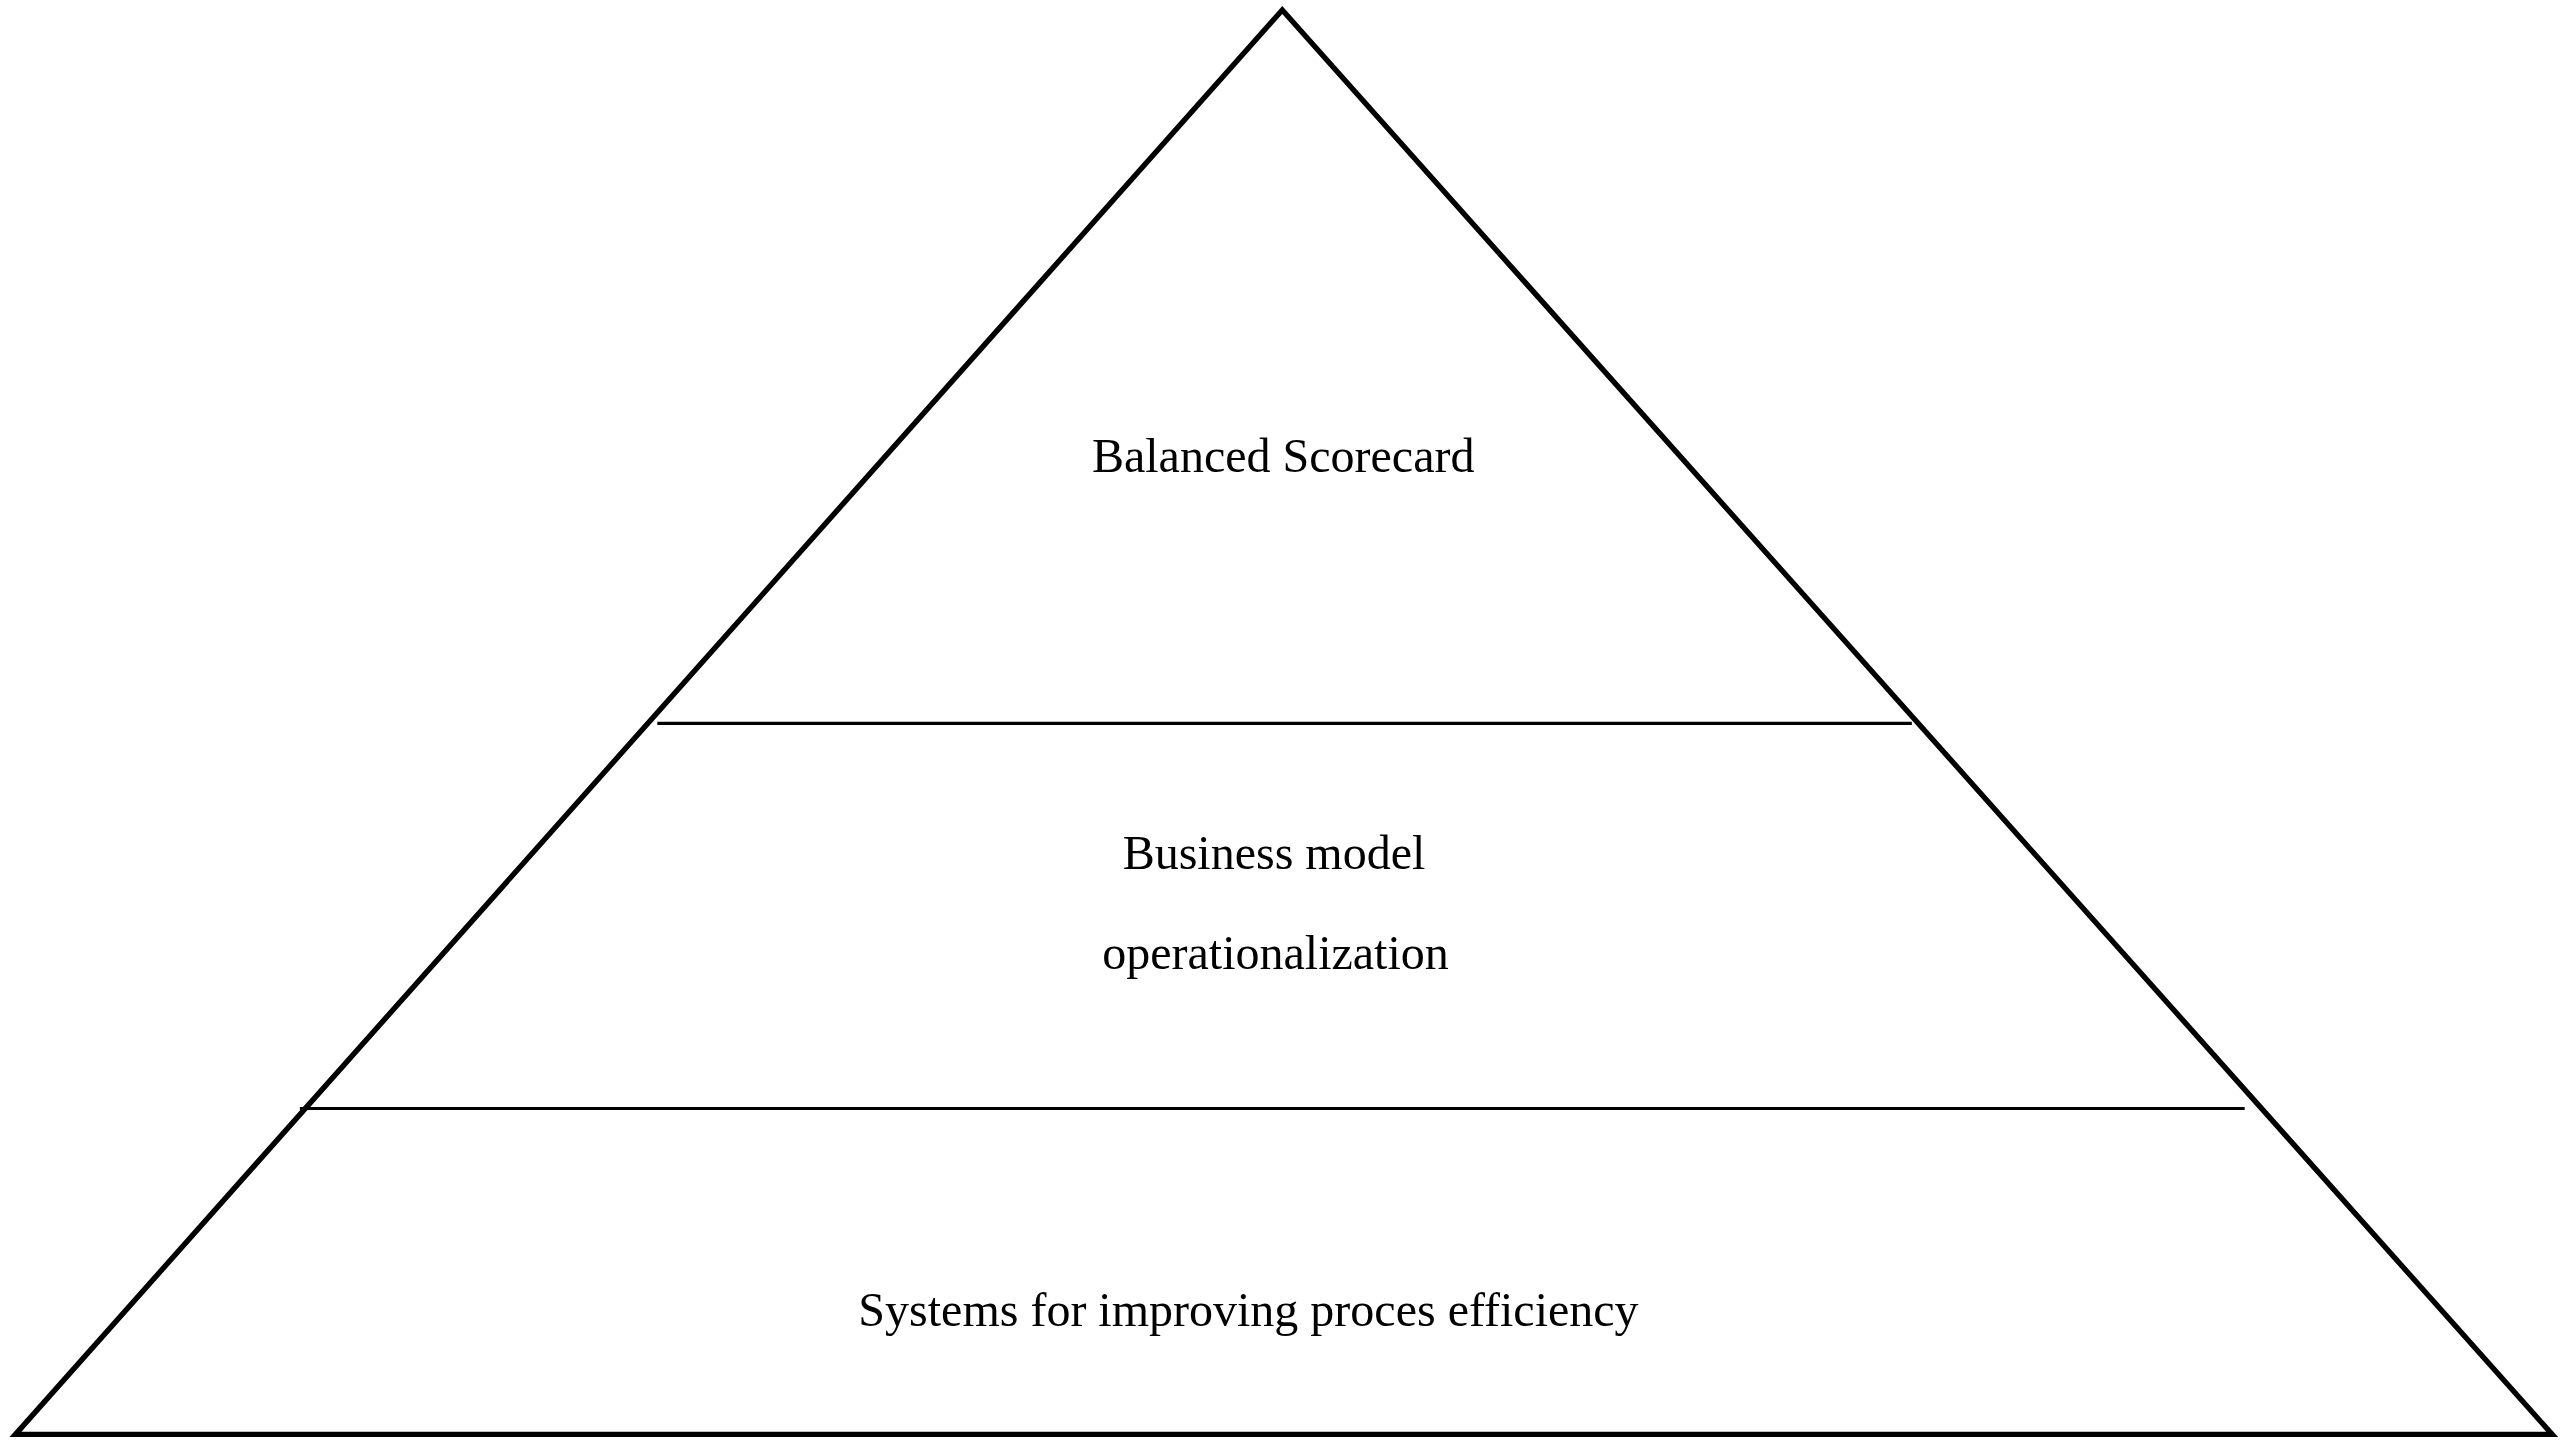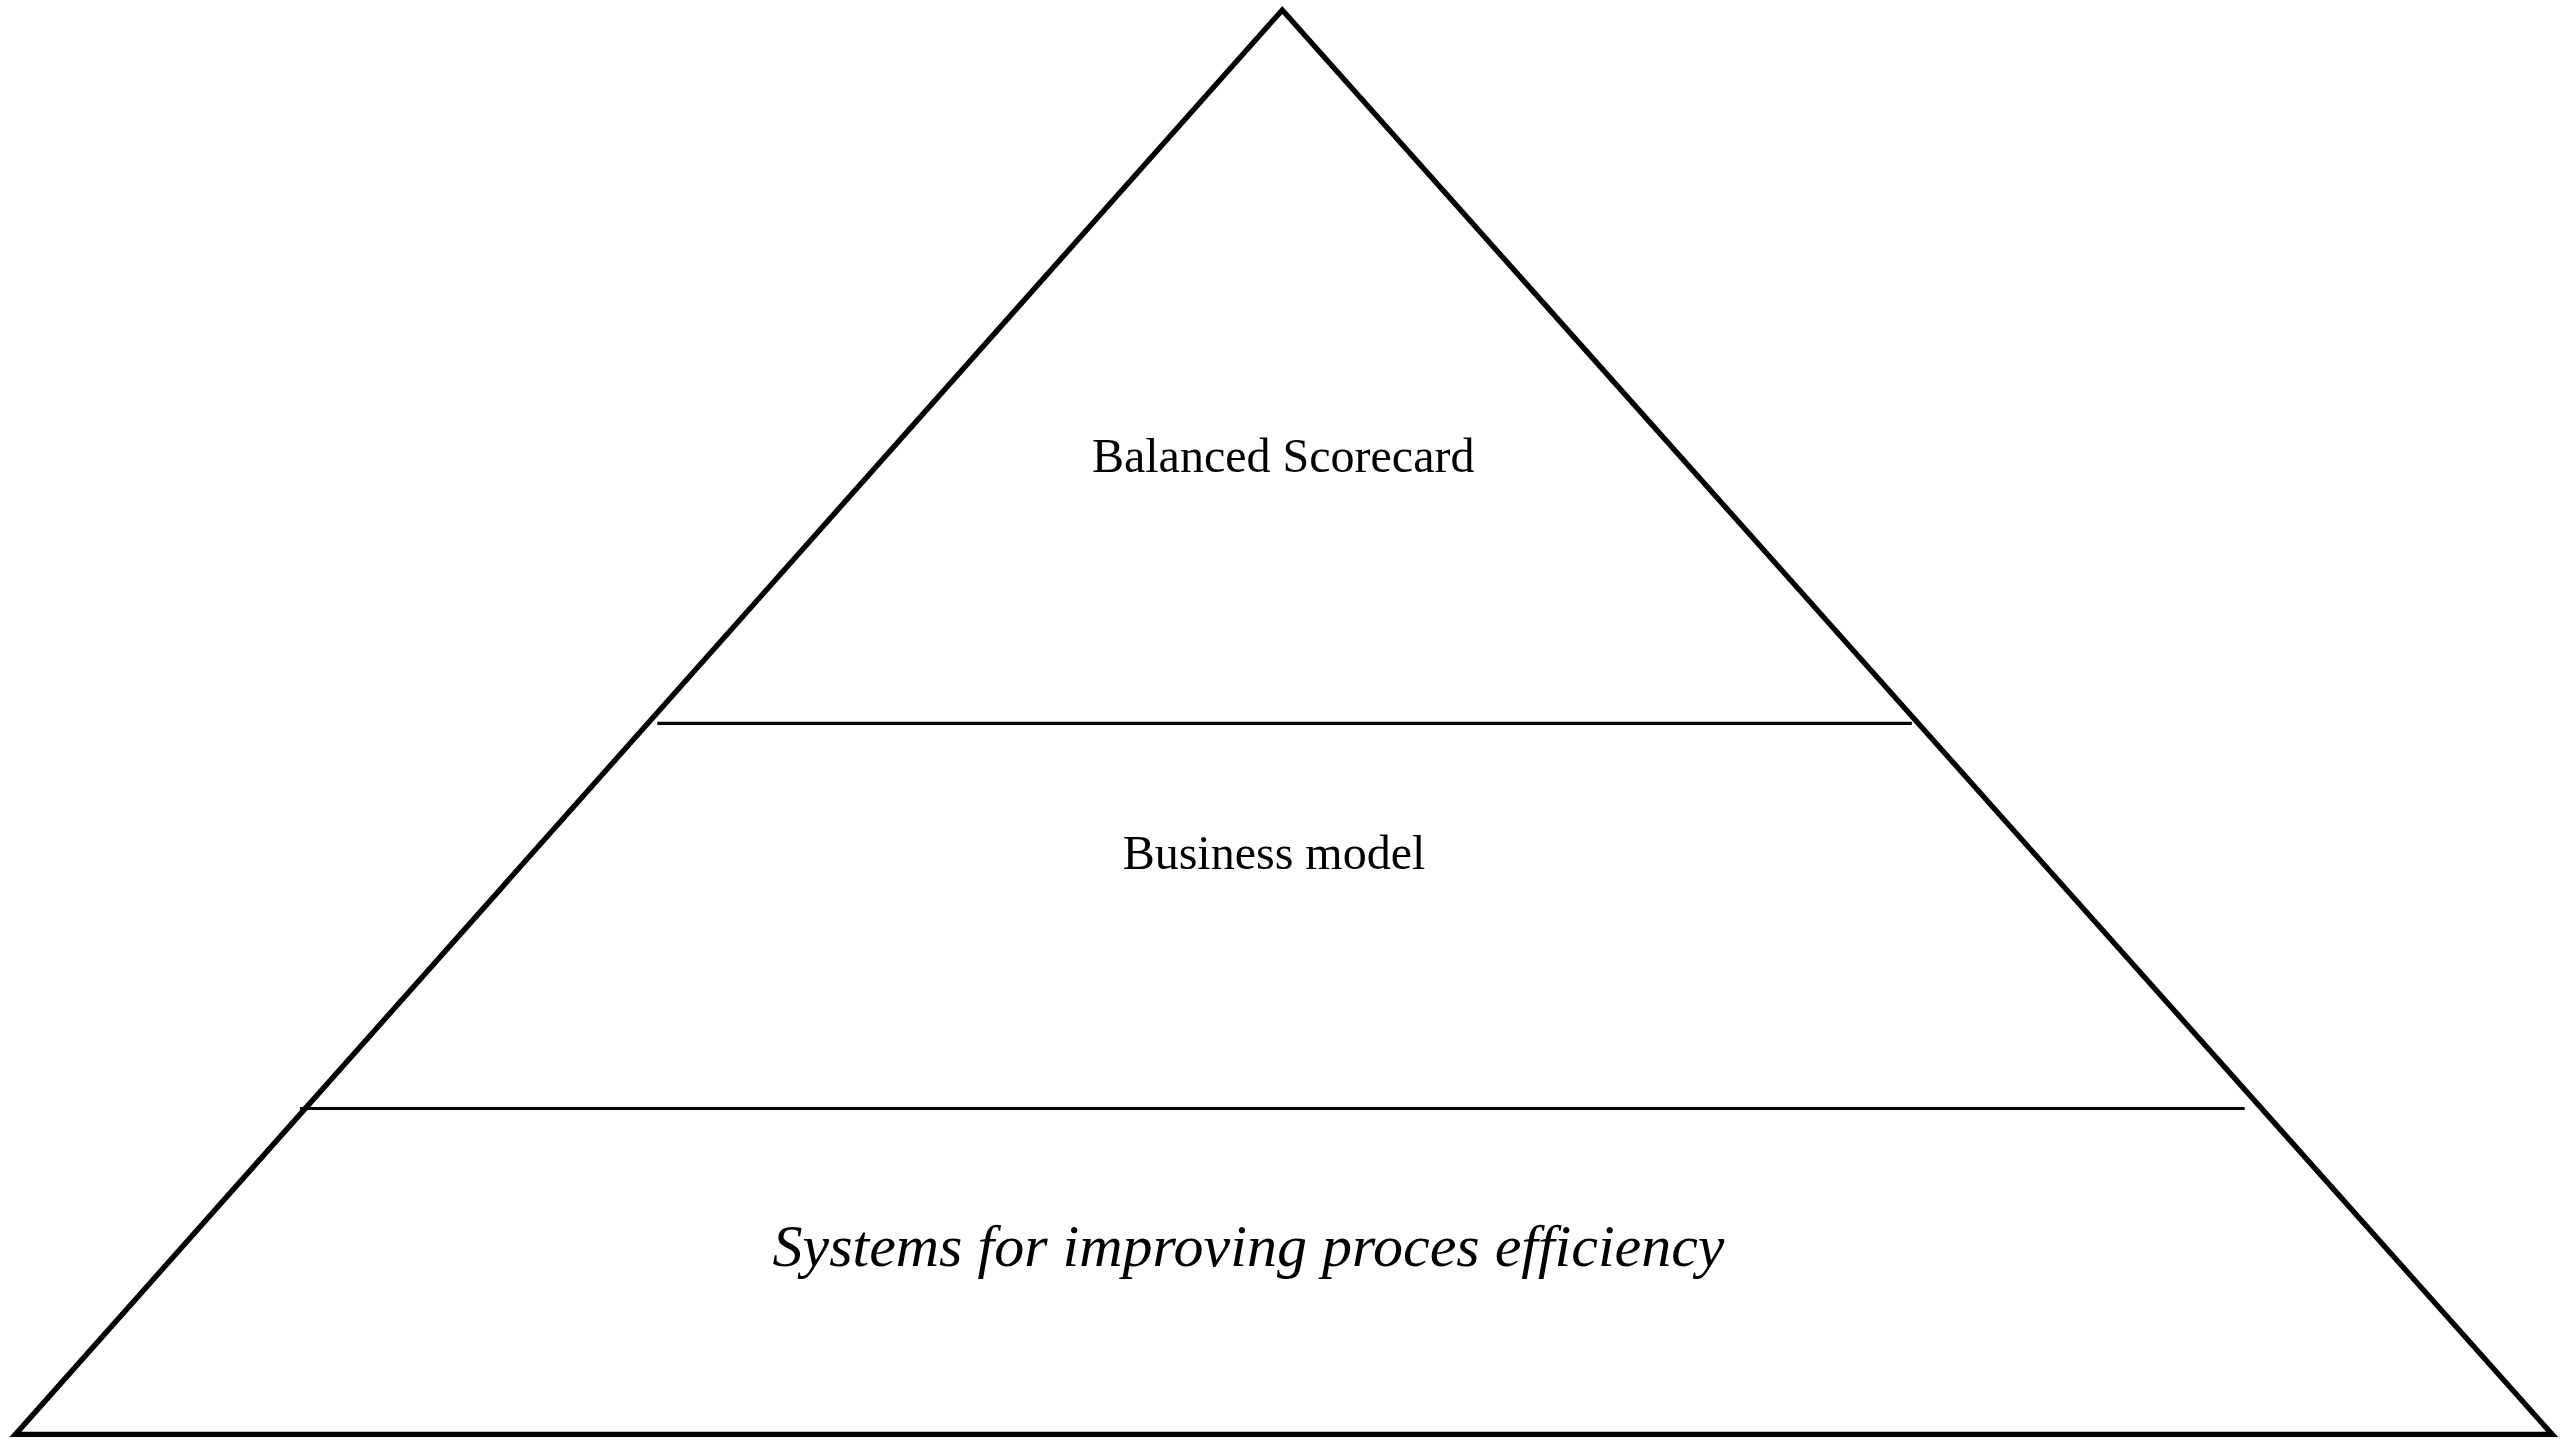--- a/index.html
+++ b/index.html
@@ -54,41 +54,41 @@
   
   #label-middle-line2 {
     left: 0;
     top: 929px;
     width: 2551px;
     font-size: 48px;
   }
   
   #label-bottom {
     left: 0;
-    top: 1216px;
+    top: 1286px;
     width: 2497px;
-    font-size: 60px;
-    font-style: italic;
+    font-size: 48px;
   }
 </style>
 </head>
 <body>
 
 <div id="diagram-root">
 
   <svg id="pyramid-svg" viewBox="0 0 3334 1885" xmlns="http://www.w3.org/2000/svg">
 
     <polygon points="1668,13 3320,1866 20,1866" fill="#ffffff" stroke="#000000" stroke-width="7" stroke-linejoin="miter"></polygon>
 
     <line x1="855" y1="941" x2="2487" y2="941" stroke="#000000" stroke-width="4"></line>
 
     <line x1="390" y1="1442" x2="2920" y2="1442" stroke="#000000" stroke-width="4"></line>
   </svg>
 
   <div class="tier-label" id="label-top">Balanced Scorecard</div>
 
   <div class="tier-label" id="label-middle-line1">Business model</div>
 
+  <div class="tier-label" id="label-middle-line2">operationalization</div>
 
   <div class="tier-label" id="label-bottom">Systems for improving proces efficiency</div>
 
 </div>
 
 
 </body></html>

